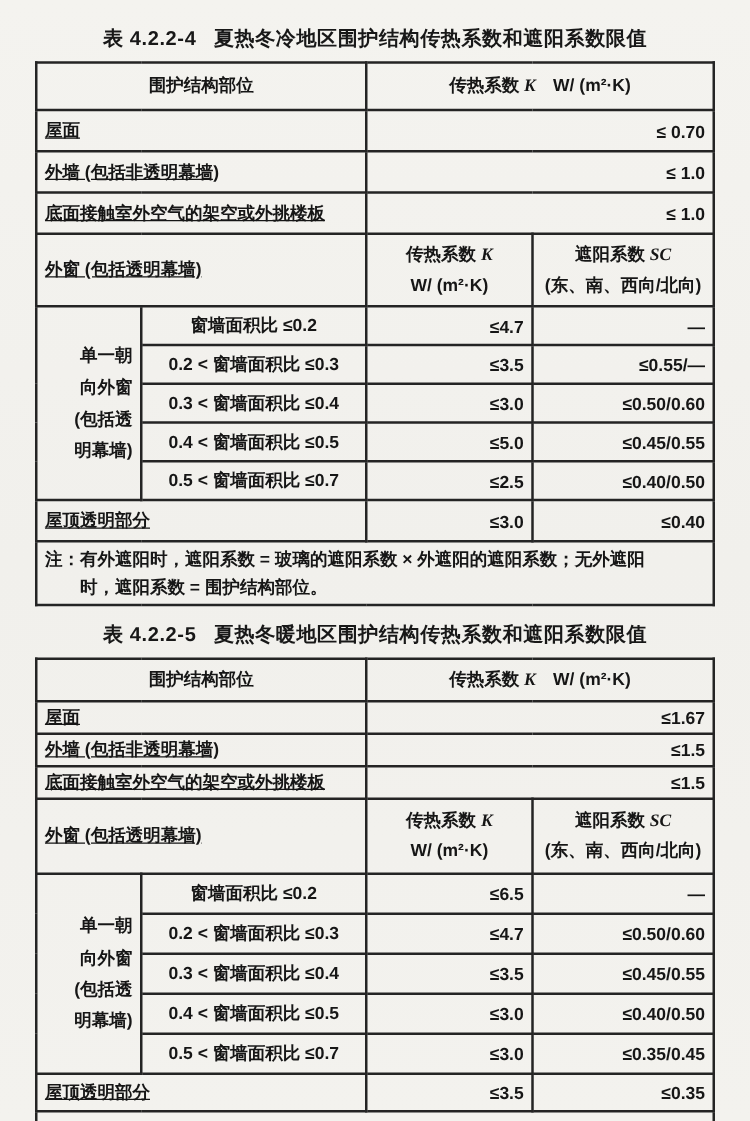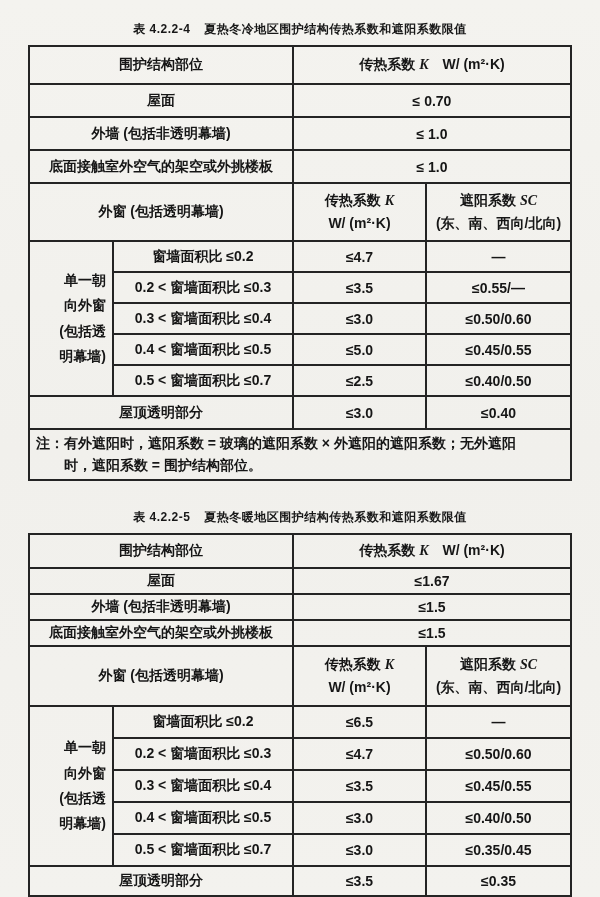--- a/index.html
+++ b/index.html
@@ -12,46 +12,46 @@
   .page{
     position:relative;
     width:600px;height:897px;
     background:linear-gradient(180deg,#f4f3ef 0%,#f1f0ec 50%,#f3f2ee 100%);
     color:#141414;
     overflow:hidden;
   }
   .tbl-title{
     text-align:center;
     font-weight:bold;
-    font-size:12px;
+    font-size:16px;
     letter-spacing:0.5px;
     color:#181818;
   }
   .tbl-title .title-no{margin-right:14px;}
   .t1-title{padding-top:21px;}
   .t2-title{padding-top:13px;}
   table.doc-table{
     border-collapse:collapse;
     table-layout:fixed;
-    margin:7px auto 15px auto;
+    margin:7px auto 0 auto;
     width:438px;
     background:transparent;
   }
   table.doc-table td{
     border:2px solid #242424;
     font-weight:bold;
     font-size:14px;
     color:#161616;
     padding:2px 6px;
     vertical-align:middle;
     overflow:hidden;
     white-space:nowrap;
   }
-  td.lbl{ text-align:center; padding-left:12px; }
-  td.val{ text-align:center; }
+  td.lbl{ text-align:left; padding-left:12px;text-decoration:underline; }
+  td.val{ text-align:right; }
   td.ctr{ text-align:center; }
   
   .t1 .r-head td{height:32px;}
   .t1 .r-simple td{height:27px;}
   .t1 .r-winhead td{height:52px;}
   .t1 .r-win td{height:25px;}
   .t1 .r-sky td{height:27px;}
   
   .t2 .r-head td{height:28px;}
   .t2 .r-simple td{height:20px;}

